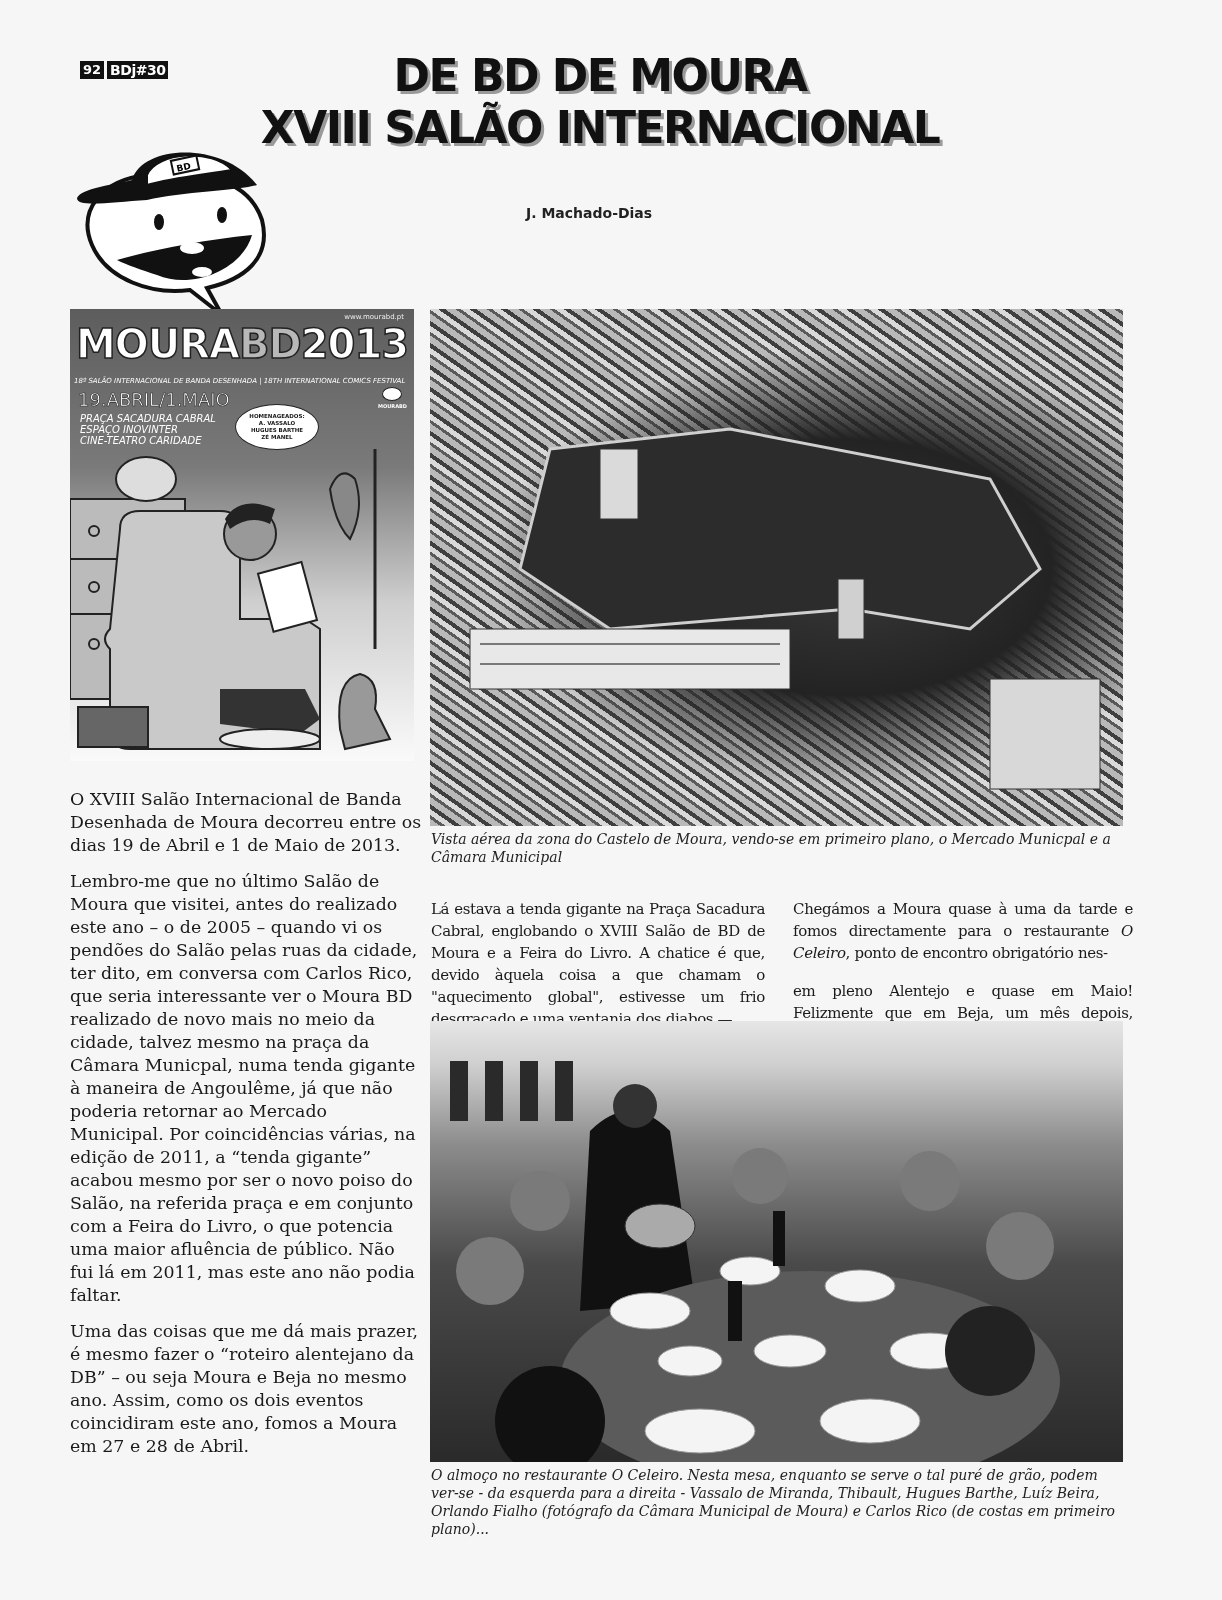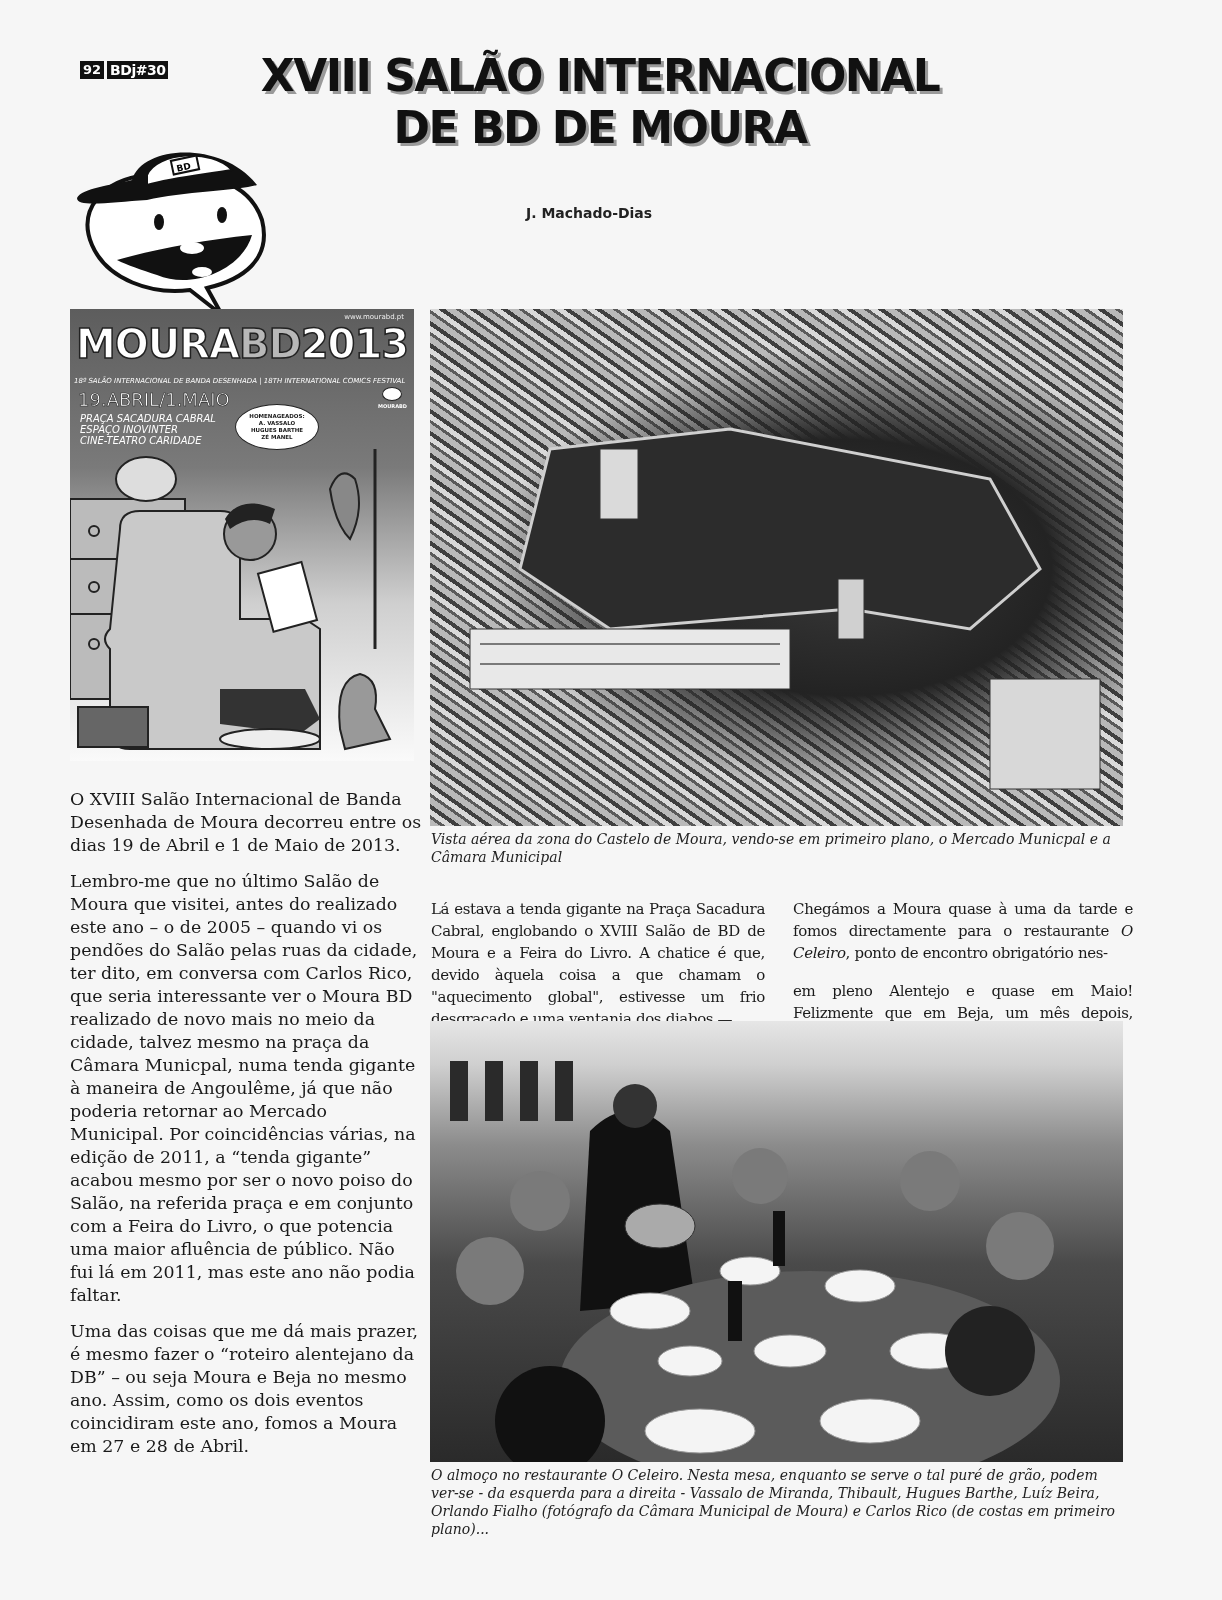--- a/index.html
+++ b/index.html
@@ -107,22 +107,22 @@
 </style>
 </head>
 <body>
 
 <div class="abs badge">
   <span>92</span>
   <span class="bdj"><b>BDj</b><b>#30</b></span>
 </div>
 
 <div class="abs title">
+  <div>DE BD DE MOURA</div>
   <div>XVIII SALÃO INTERNACIONAL</div>
-  <div>DE BD DE MOURA</div>
 </div>
 <div class="abs author">J. Machado-Dias</div>
 
 <svg class="abs mascot" viewBox="0 0 200 190">
   <path d="M20 115 C5 80 30 50 75 45 C120 40 175 45 190 90 C200 130 170 150 135 158 L150 185 L118 160 C80 165 35 150 20 115 Z" fill="#fff" stroke="#111" stroke-width="4"></path>
   <path d="M60 50 C70 15 150 10 185 55 C170 60 110 62 75 70 C40 72 5 78 5 68 C10 58 40 55 60 50 Z" fill="#111"></path>
   <path d="M75 45 C85 22 140 18 160 40 C130 45 100 48 75 55 Z" fill="#fff" stroke="#111" stroke-width="2"></path>
   <rect x="100" y="28" width="26" height="14" fill="#fff" stroke="#111" stroke-width="2" transform="rotate(-12 113 35)"></rect>
   <text x="104" y="40" font-size="9" font-family="DejaVu Sans, sans-serif" font-weight="bold" transform="rotate(-12 113 35)">BD</text>
   <ellipse cx="87" cy="92" rx="5" ry="8" fill="#111"></ellipse>

